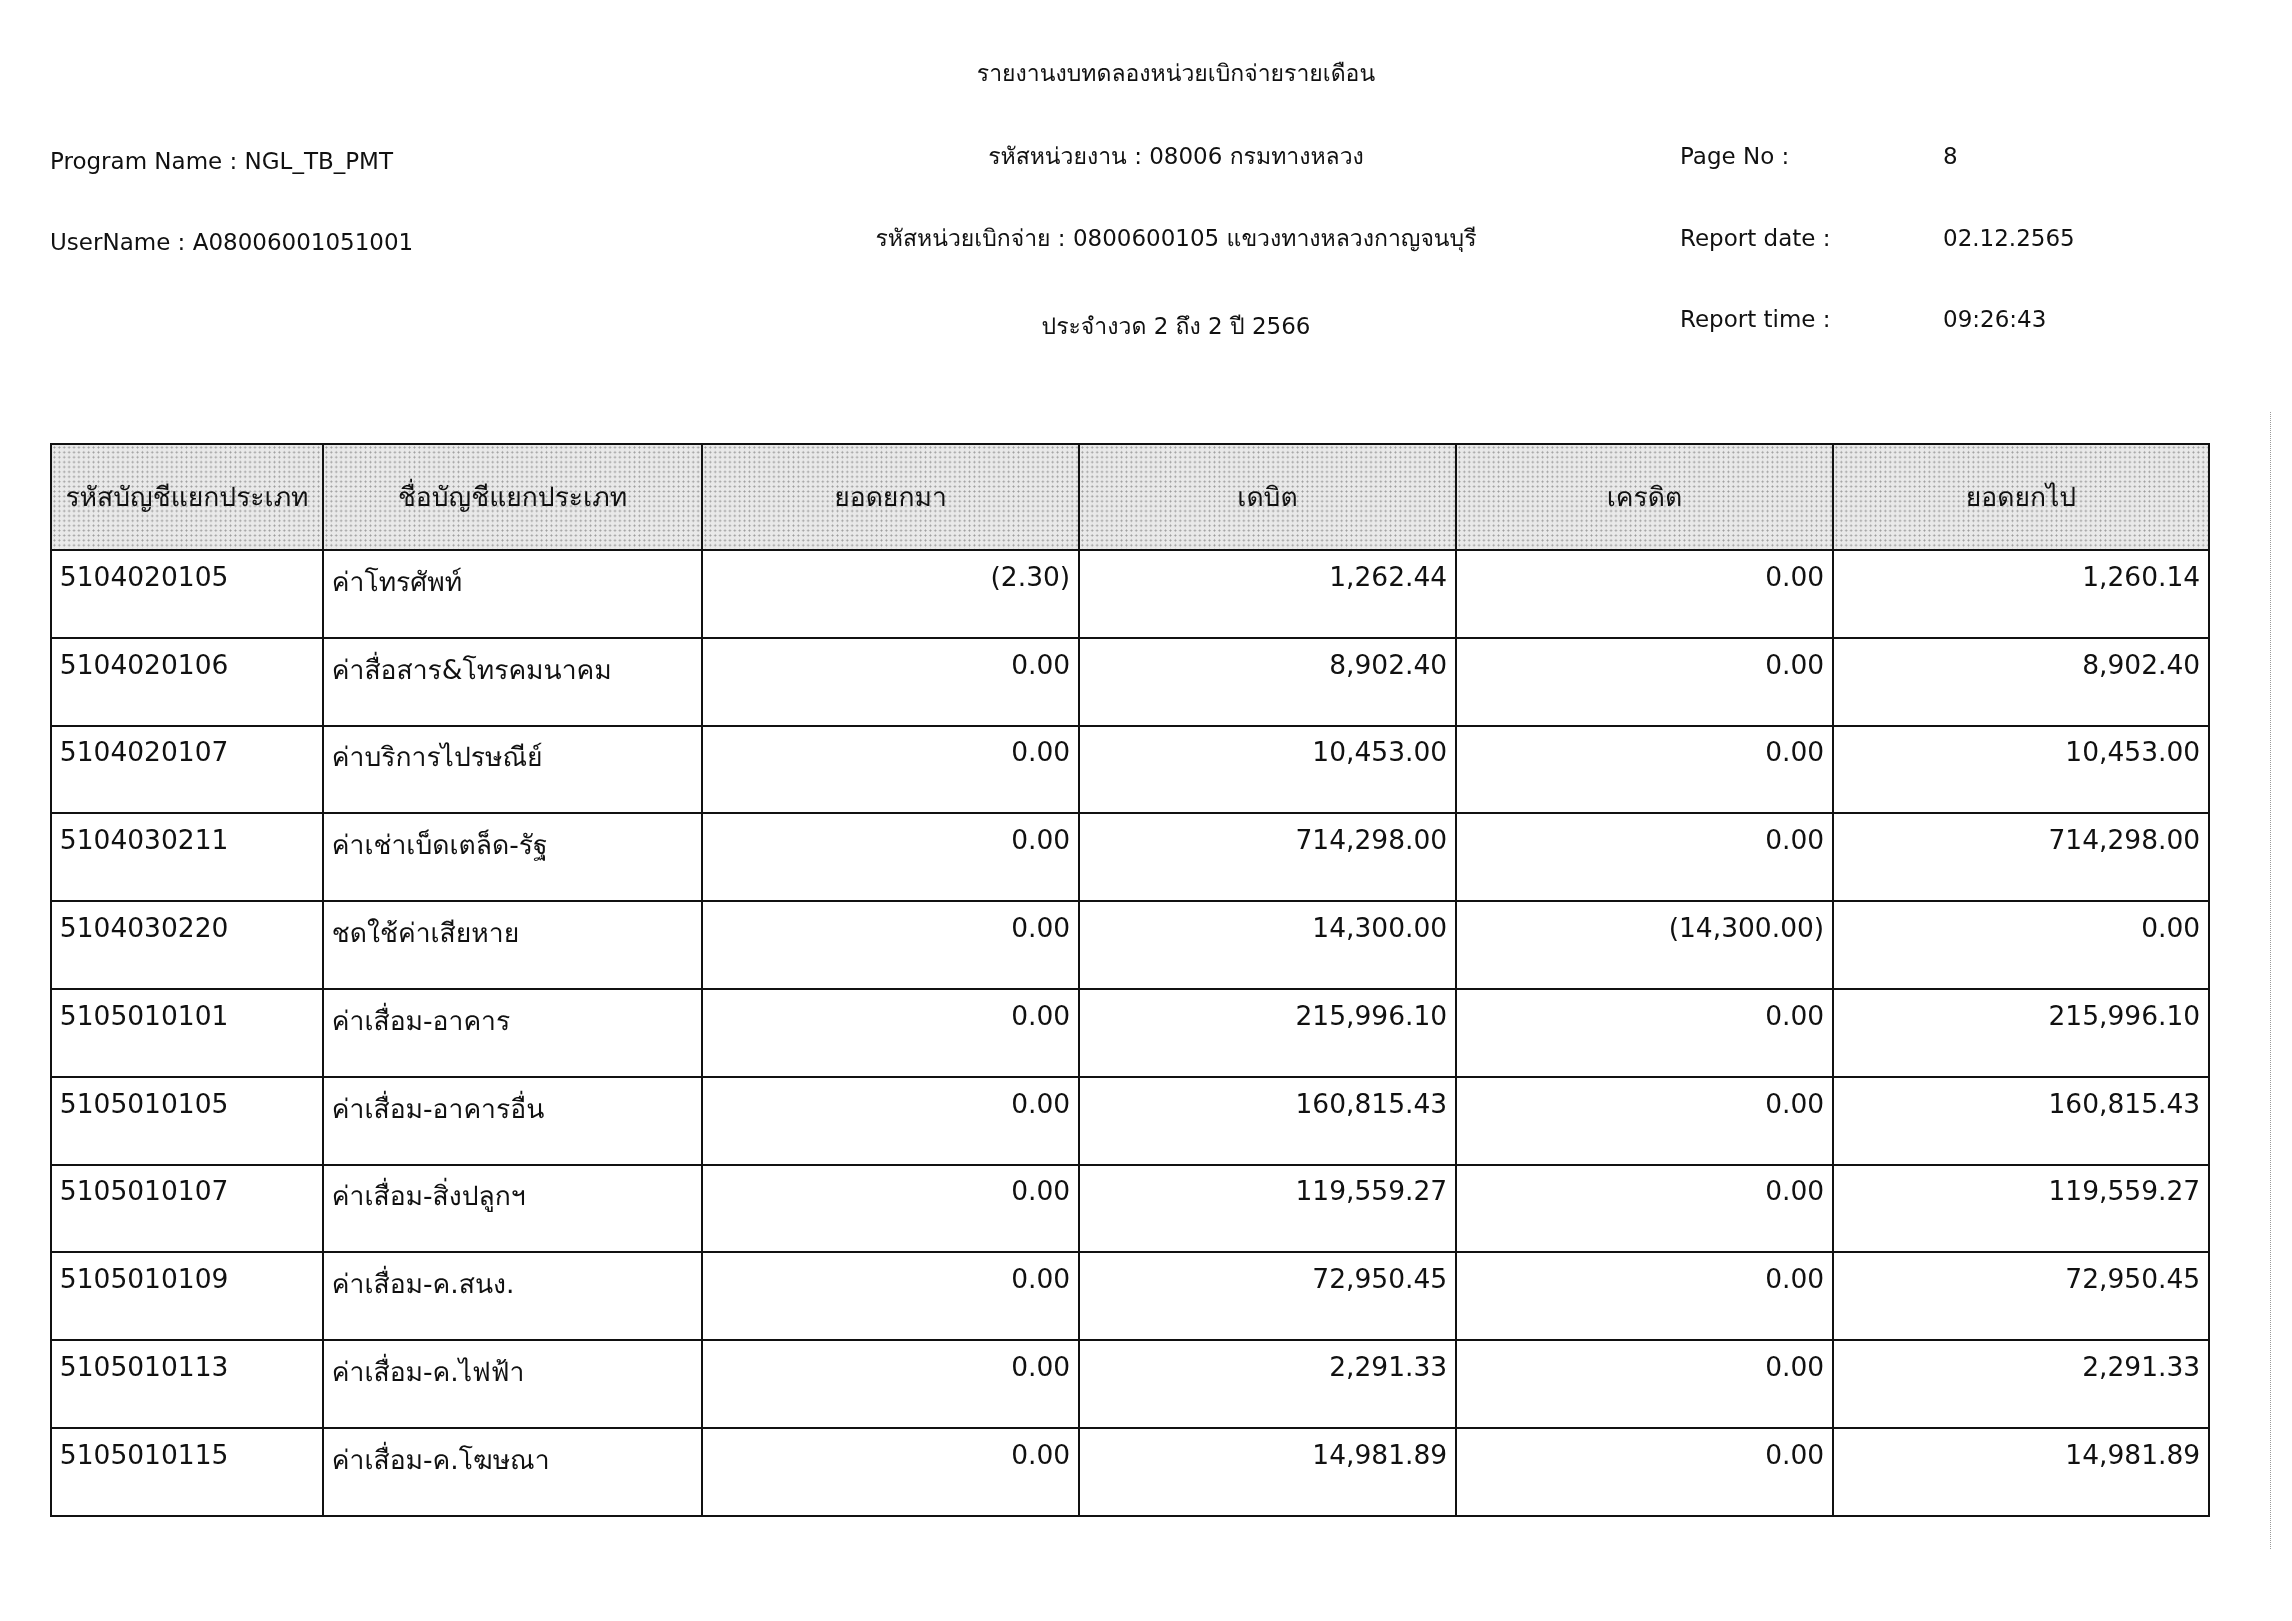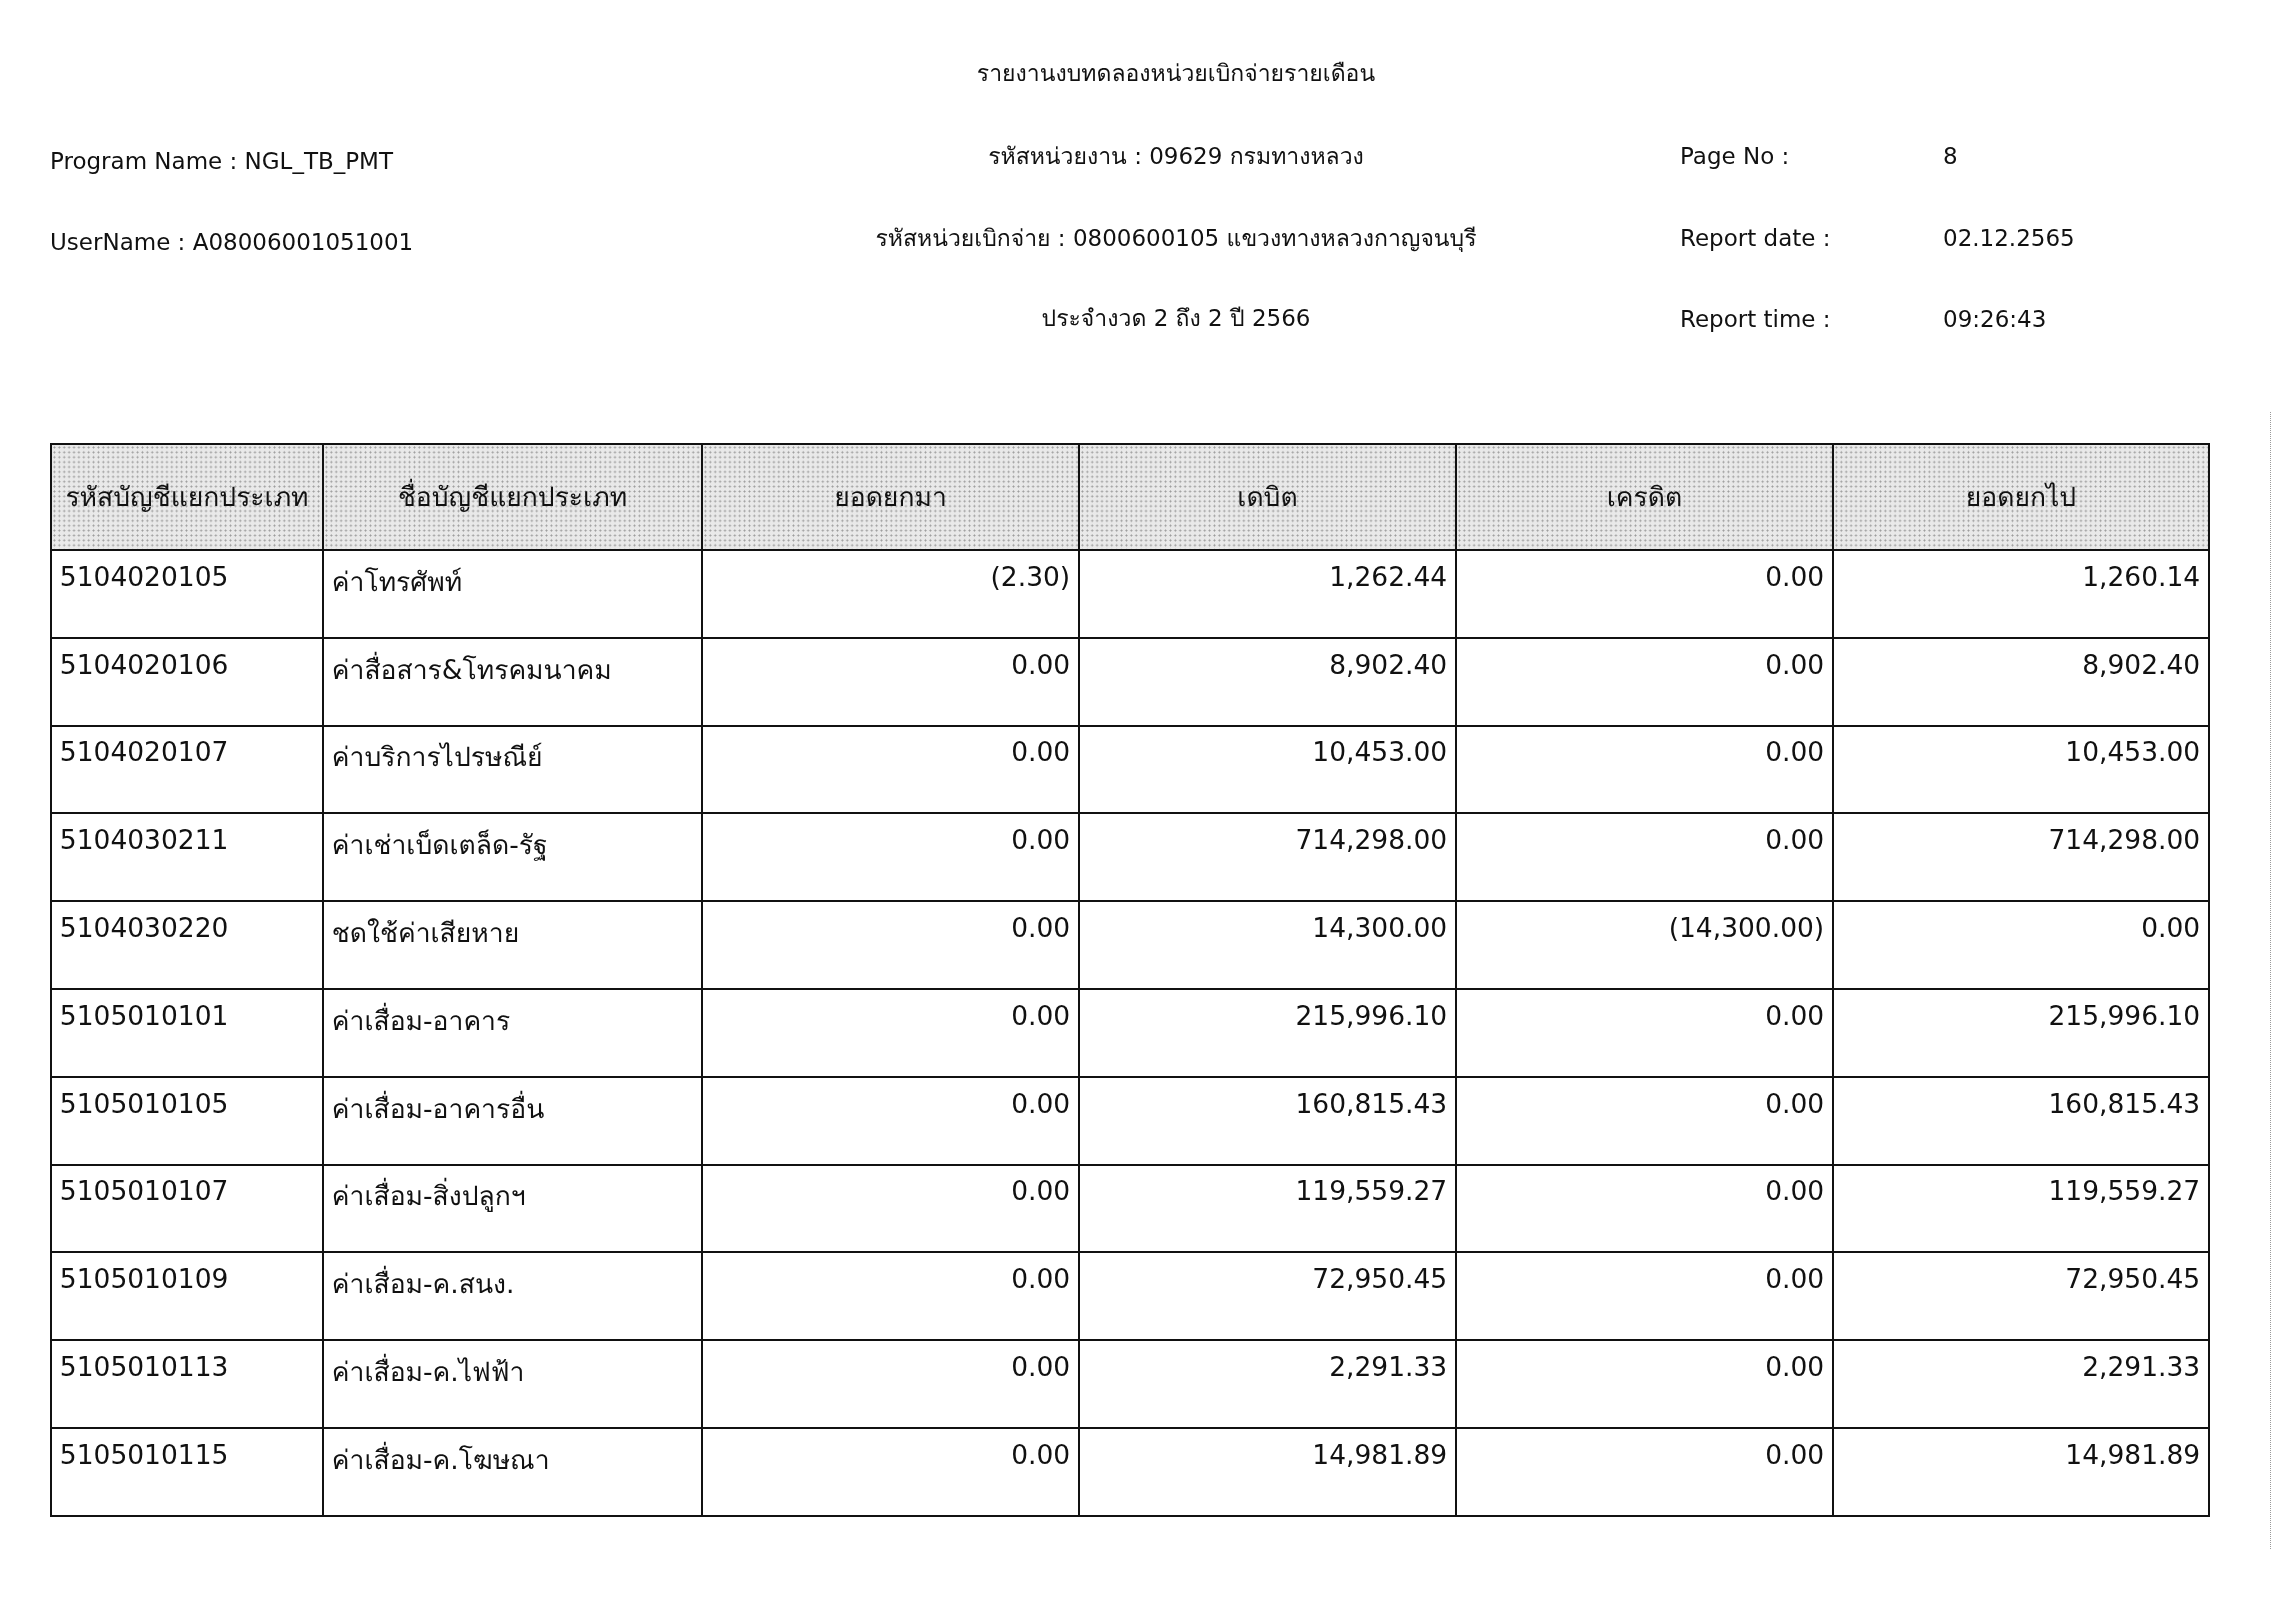--- a/index.html
+++ b/index.html
@@ -7,21 +7,21 @@
     width: 2293px; height: 1621px; position: relative; overflow: hidden;
     font-family: "DejaVu Sans", "Liberation Sans", sans-serif;
     color: #111111;
   }
   .abs { position: absolute; white-space: nowrap; }
   .hdr-text { font-size: 23px; line-height: 33px; }
   .center { transform: translateX(-50%); }
   #report-title { left: 1176px; top: 57px; }
   #agency { left: 1176px; top: 140px; }
   #disbursing { left: 1176px; top: 222px; }
-  #period { left: 1176px; top: 302px; }
+  #period { left: 1176px; top: 310px; }
   #program-name { left: 50px; top: 145px; }
   #user-name { left: 50px; top: 226px; }
   .meta-label { left: 1680px; }
   .meta-value { left: 1943px; }
   #page-no-row { top: 140px; }
   #report-date-row { top: 222px; }
   #report-time-row { top: 303px; }
   .margin-line {
     position: absolute; left: 2270px; top: 412px; width: 0; height: 1137px;
     border-left: 1px dotted #9a9a9a;
@@ -55,21 +55,21 @@
   col.c4 { width: 377px; }
   col.c5 { width: 377px; }
   col.c6 { width: 376px; }
 </style>
 </head>
 <body>
 
 <div id="report-title" class="abs hdr-text center">รายงานงบทดลองหน่วยเบิกจ่ายรายเดือน</div>
 <div id="program-name" class="abs hdr-text">Program Name : NGL_TB_PMT</div>
 <div id="user-name" class="abs hdr-text">UserName : A08006001051001</div>
-<div id="agency" class="abs hdr-text center">รหัสหน่วยงาน : 09629 กรมทางหลวง</div>
+<div id="agency" class="abs hdr-text center">รหัสหน่วยงาน : 08006 กรมทางหลวง</div>
 <div id="disbursing" class="abs hdr-text center">รหัสหน่วยเบิกจ่าย : 0800600105 แขวงทางหลวงกาญจนบุรี</div>
 <div id="period" class="abs hdr-text center">ประจำงวด 2 ถึง 2 ปี 2566</div>
 
 <div id="page-no-row">
   <div class="abs hdr-text meta-label" style="top:140px">Page No :</div>
   <div class="abs hdr-text meta-value" style="top:140px">8</div>
 </div>
 <div id="report-date-row">
   <div class="abs hdr-text meta-label" style="top:222px">Report date :</div>
   <div class="abs hdr-text meta-value" style="top:222px">02.12.2565</div>

